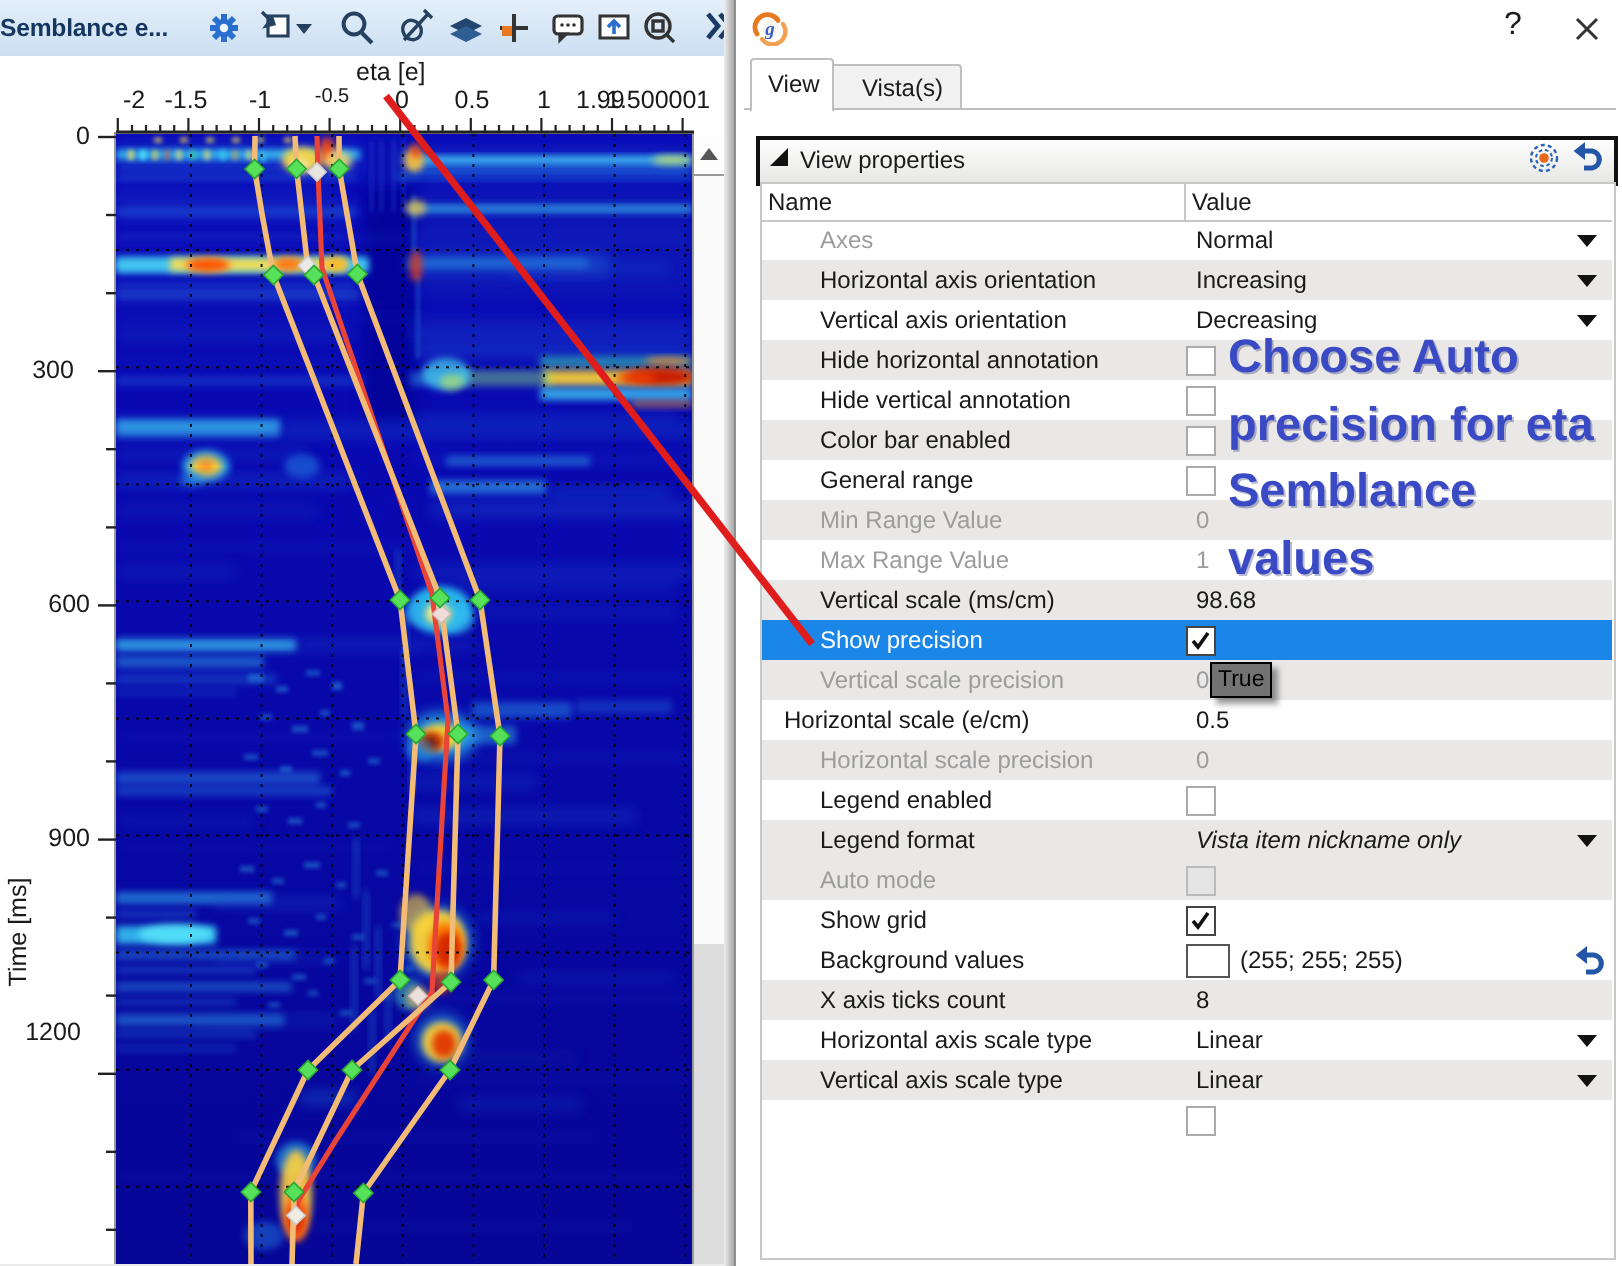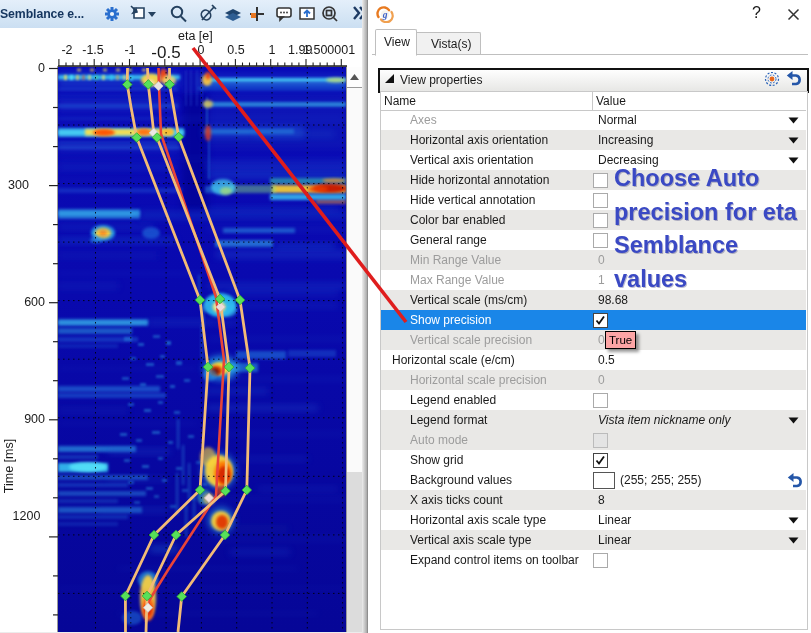--- a/index.html
+++ b/index.html
@@ -79,21 +79,21 @@
  <g stroke="#1d3a63" stroke-width="2.4" fill="none">
         <path d="M354 7 l5 6 -5 6"></path>
         <path d="M360 7 l5 6 -5 6"></path>
       </g>
 </svg>
 
 <div class="txt" style="left:178px;top:29px;font-size:12.5px;">eta [e]</div>
 <div class="txt" style="left:47px;top:43px;width:40px;text-align:center;font-size:12.5px;">-2</div>
 <div class="txt" style="left:73px;top:43px;width:40px;text-align:center;font-size:12.5px;">-1.5</div>
 <div class="txt" style="left:110px;top:43px;width:40px;text-align:center;font-size:12.5px;">-1</div>
-<div class="txt" style="left:146px;top:43px;width:40px;text-align:center;font-size:17px;">-0.5</div>
+<div class="txt" style="left:146px;top:43px;width:40px;text-align:center;font-size:10px;">-0.5</div>
 <div class="txt" style="left:181px;top:43px;width:40px;text-align:center;font-size:12.5px;">0</div>
 <div class="txt" style="left:216px;top:43px;width:40px;text-align:center;font-size:12.5px;">0.5</div>
 <div class="txt" style="left:252px;top:43px;width:40px;text-align:center;font-size:12.5px;">1</div>
 <div class="txt" style="left:288px;top:43px;font-size:12.5px;">1.99</div>
 <div class="txt" style="left:303px;top:43px;font-size:12.5px;">1.500001</div>
 
 <div class="abs" style="left:57px;top:66px;width:290px;height:567px;border:1px solid #9a9a9a;box-sizing:border-box;"></div>
 <svg class="abs" style="left:58px;top:56px;" width="289" height="11" viewBox="0 0 289 11">
 <line x1="0" y1="10" x2="289" y2="10" stroke="#222" stroke-width="1.4"></line>
 <line x1="0.9" y1="3" x2="0.9" y2="10" stroke="#222" stroke-width="1.1"></line>
@@ -438,21 +438,21 @@
 <path d="M188.8 418.2 L193.60000000000002 423 L188.8 427.8 L184.0 423 Z" fill="#57e05a" stroke="#2aa830" stroke-width="0.8"></path>
 <path d="M96 463.2 L100.8 468 L96 472.8 L91.2 468 Z" fill="#57e05a" stroke="#2aa830" stroke-width="0.8"></path>
 <path d="M118 463.2 L122.8 468 L118 472.8 L113.2 468 Z" fill="#57e05a" stroke="#2aa830" stroke-width="0.8"></path>
 <path d="M167 463.2 L171.8 468 L167 472.8 L162.2 468 Z" fill="#57e05a" stroke="#2aa830" stroke-width="0.8"></path>
 <path d="M67.4 524.2 L72.2 529 L67.4 533.8 L62.60000000000001 529 Z" fill="#57e05a" stroke="#2aa830" stroke-width="0.8"></path>
 <path d="M89 524.2 L93.8 529 L89 533.8 L84.2 529 Z" fill="#57e05a" stroke="#2aa830" stroke-width="0.8"></path>
 <path d="M123.7 524.7 L128.5 529.5 L123.7 534.3 L118.9 529.5 Z" fill="#57e05a" stroke="#2aa830" stroke-width="0.8"></path>
 </svg>
 
 <div class="txt" style="left:8px;top:61px;width:37px;text-align:right;font-size:12.5px;">0</div>
-<div class="txt" style="left:8px;top:178px;width:37px;text-align:left;font-size:12.5px;">300</div>
+<div class="txt" style="left:8px;top:178px;width:37px;text-align:center;font-size:12.5px;">300</div>
 <div class="txt" style="left:8px;top:295px;width:37px;text-align:right;font-size:12.5px;">600</div>
 <div class="txt" style="left:8px;top:412px;width:37px;text-align:right;font-size:12.5px;">900</div>
 <div class="txt" style="left:8px;top:509px;width:37px;text-align:center;font-size:12.5px;">1200</div>
 <div class="txt" style="left:-26px;top:459px;font-size:12.5px;transform:rotate(-90deg);transform-origin:center;width:70px;text-align:center;">Time [ms]</div>
 
 <div class="abs" style="left:346px;top:67px;width:16px;height:565px;background:#fafafa;border-left:1px solid #9a9a9a;"></div>
 <div class="abs" style="left:347px;top:67px;width:15px;height:20px;background:#fdfdfd;border-bottom:1px solid #999;"></div>
 <svg class="abs" style="left:347px;top:67px;" width="15" height="20">
       <polygon points="3,13 12,13 7.5,7" fill="#555"></polygon>
     </svg>
@@ -575,21 +575,20 @@
 <div class="txt" style="left:598px;top:513px;font-size:12px;">Linear</div>
 <svg class="abs" style="left:788px;top:517px;" width="11" height="7">
       <polygon points="0.5,0.5 10.5,0.5 5.5,6.5" fill="#111"></polygon>
     </svg>
 <div class="abs" style="left:381px;top:530px;width:425px;height:20px;background:#e9e8e6;"></div>
 <div class="txt" style="left:410px;top:533px;font-size:12px;color:#1a1a1a;">Vertical axis scale type</div>
 <div class="txt" style="left:598px;top:533px;font-size:12px;">Linear</div>
 <svg class="abs" style="left:788px;top:537px;" width="11" height="7">
       <polygon points="0.5,0.5 10.5,0.5 5.5,6.5" fill="#111"></polygon>
     </svg>
-<div class="txt" style="left:410px;top:553px;font-size:12px;color:#1a1a1a;">Expand control items on toolbar</div>
 <div class="abs" style="left:593px;top:553px;width:13px;height:13px;background:#fff;border:1px solid #aaa;"></div>
 <div class="abs" style="left:614px;top:162px;width:200px;font-size:23.5px;font-weight:bold;color:#3a49c4;line-height:33.5px;text-shadow:1px 1px 0 rgba(30,30,100,0.3);">Choose Auto precision for eta Semblance values</div>
-<div class="abs" style="left:605px;top:331px;background:#fca5a5;border:1px solid #000;box-shadow:3px 3px 3px rgba(0,0,0,0.4);font-size:11.5px;padding:2px 3px 2px 3px;">True</div>
+<div class="abs" style="left:605px;top:331px;background:#737373;border:1px solid #000;box-shadow:3px 3px 3px rgba(0,0,0,0.4);font-size:11.5px;padding:2px 3px 2px 3px;">True</div>
 
 <svg class="abs" style="left:0;top:0;pointer-events:none;" width="811" height="633" viewBox="0 0 811 633">
  <line x1="193" y1="48" x2="406" y2="322" stroke="#df1d1d" stroke-width="3.6"></line>
 </svg>
 </div>
 
 </body></html>

